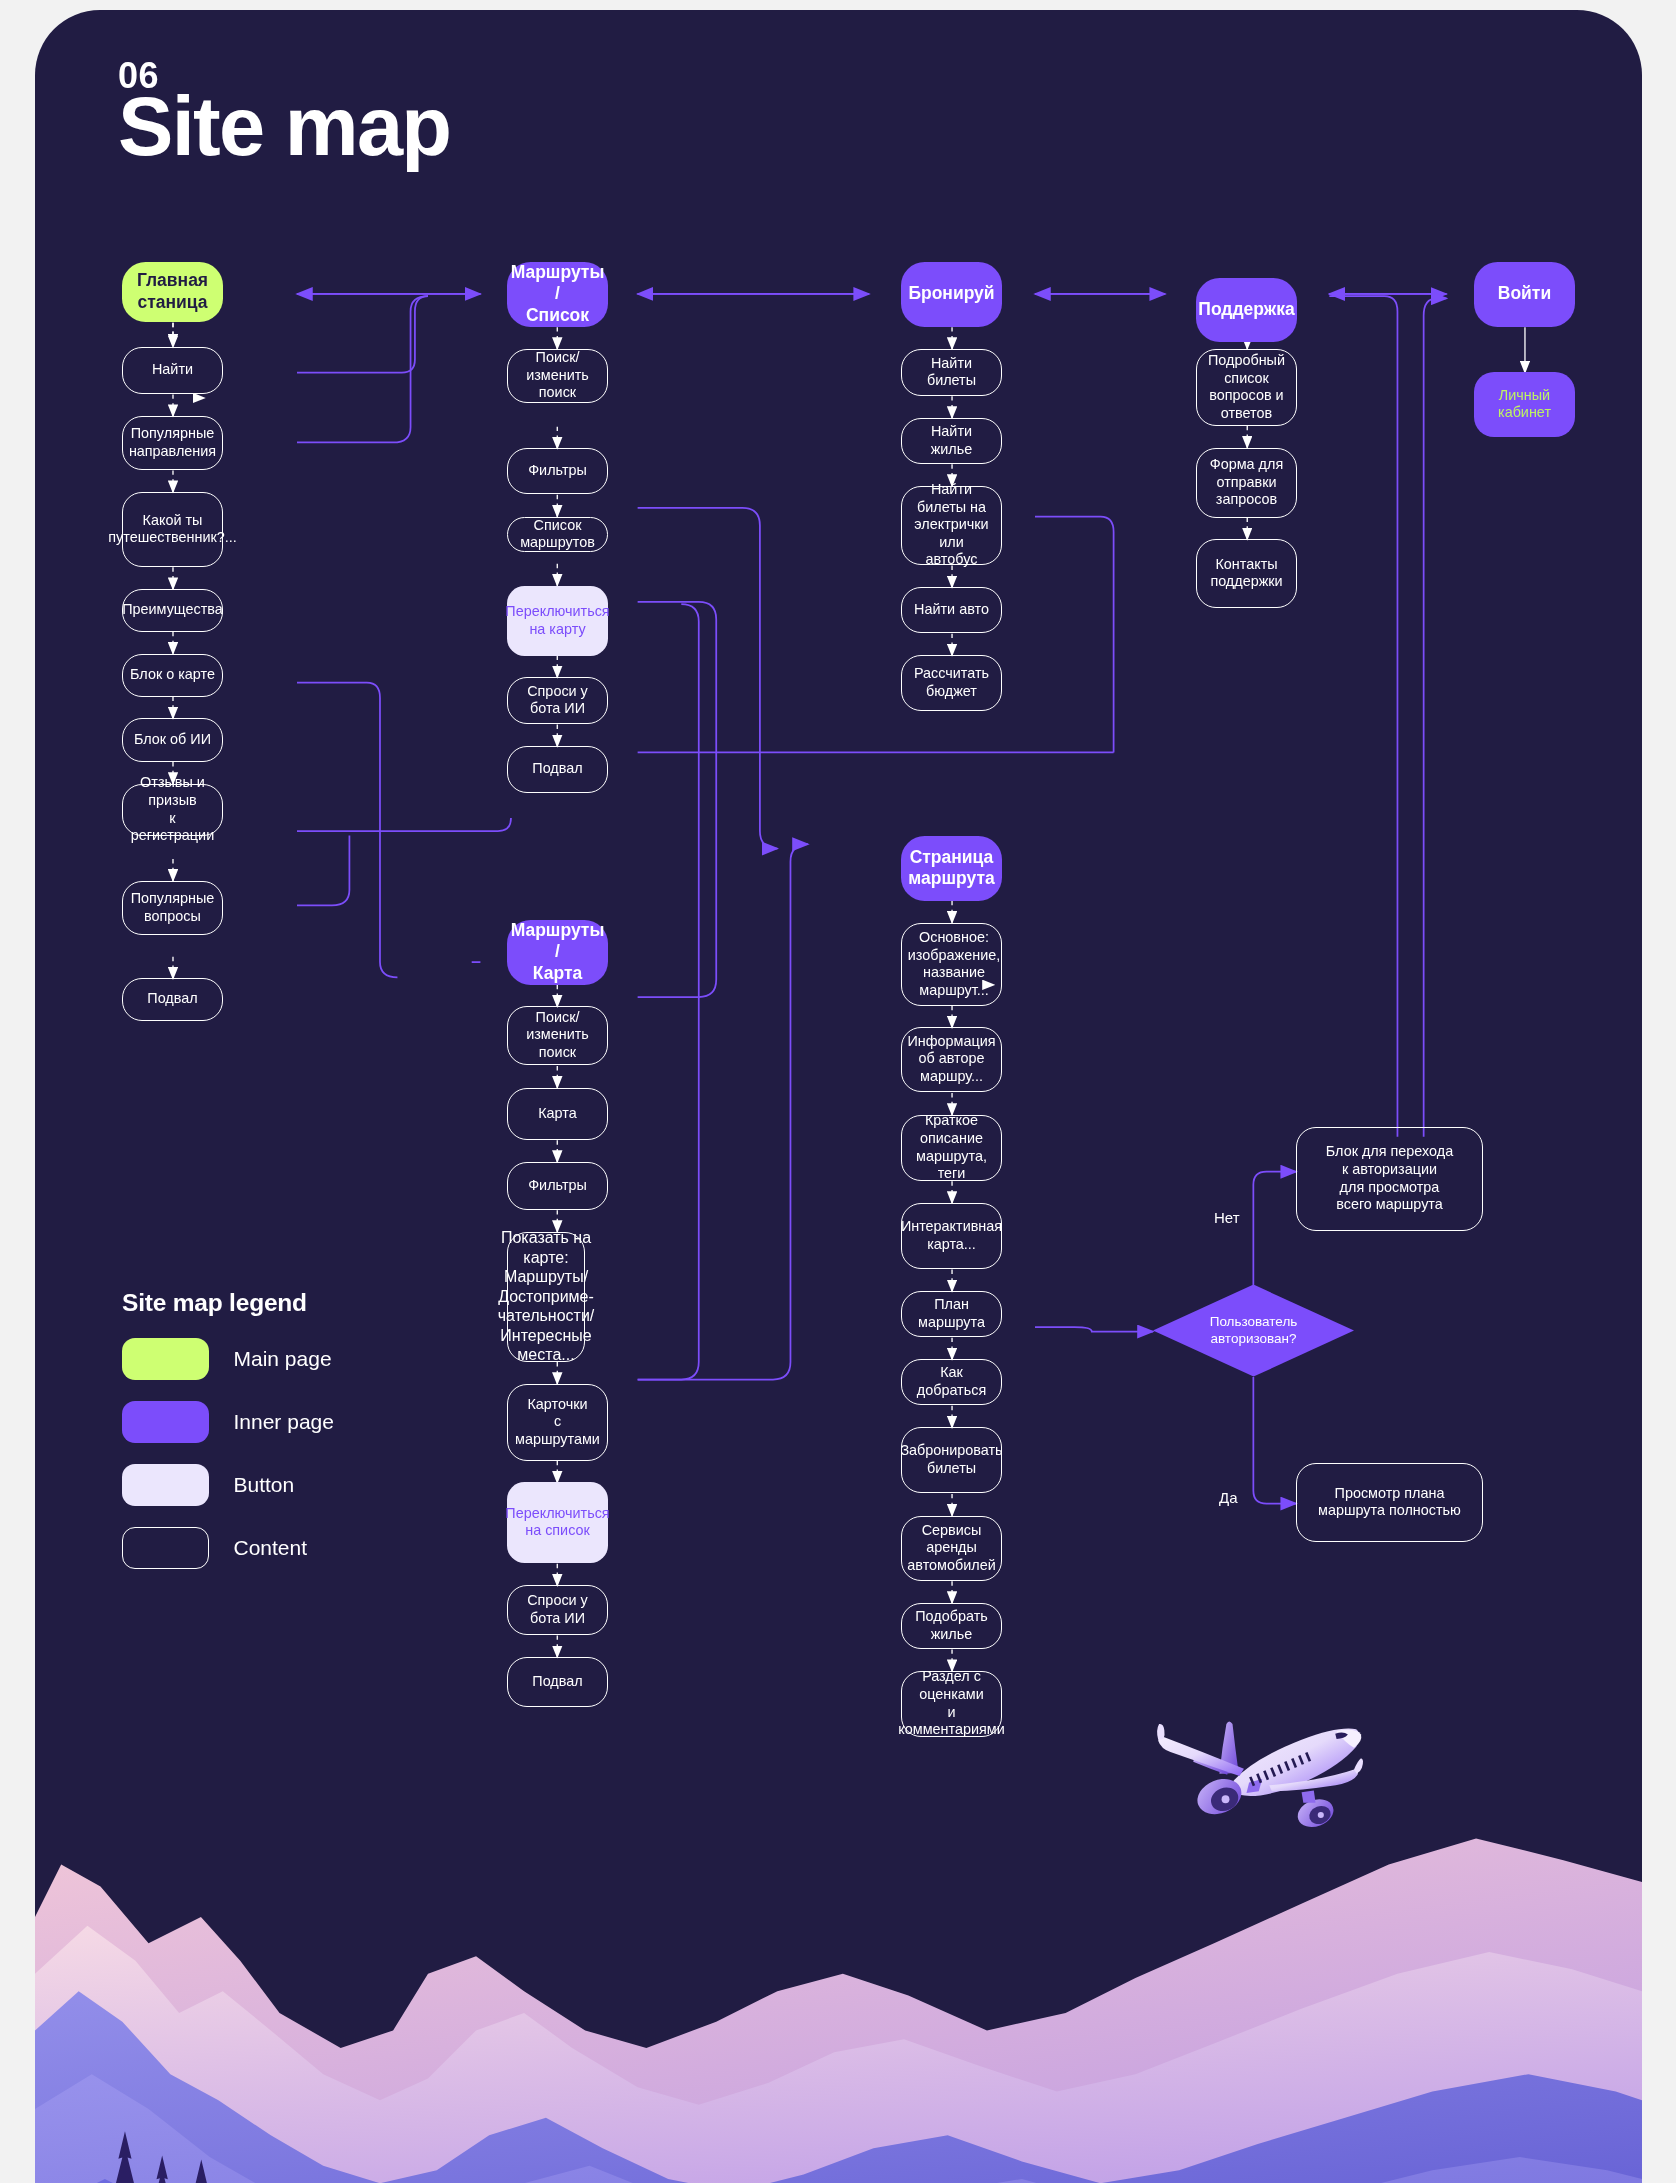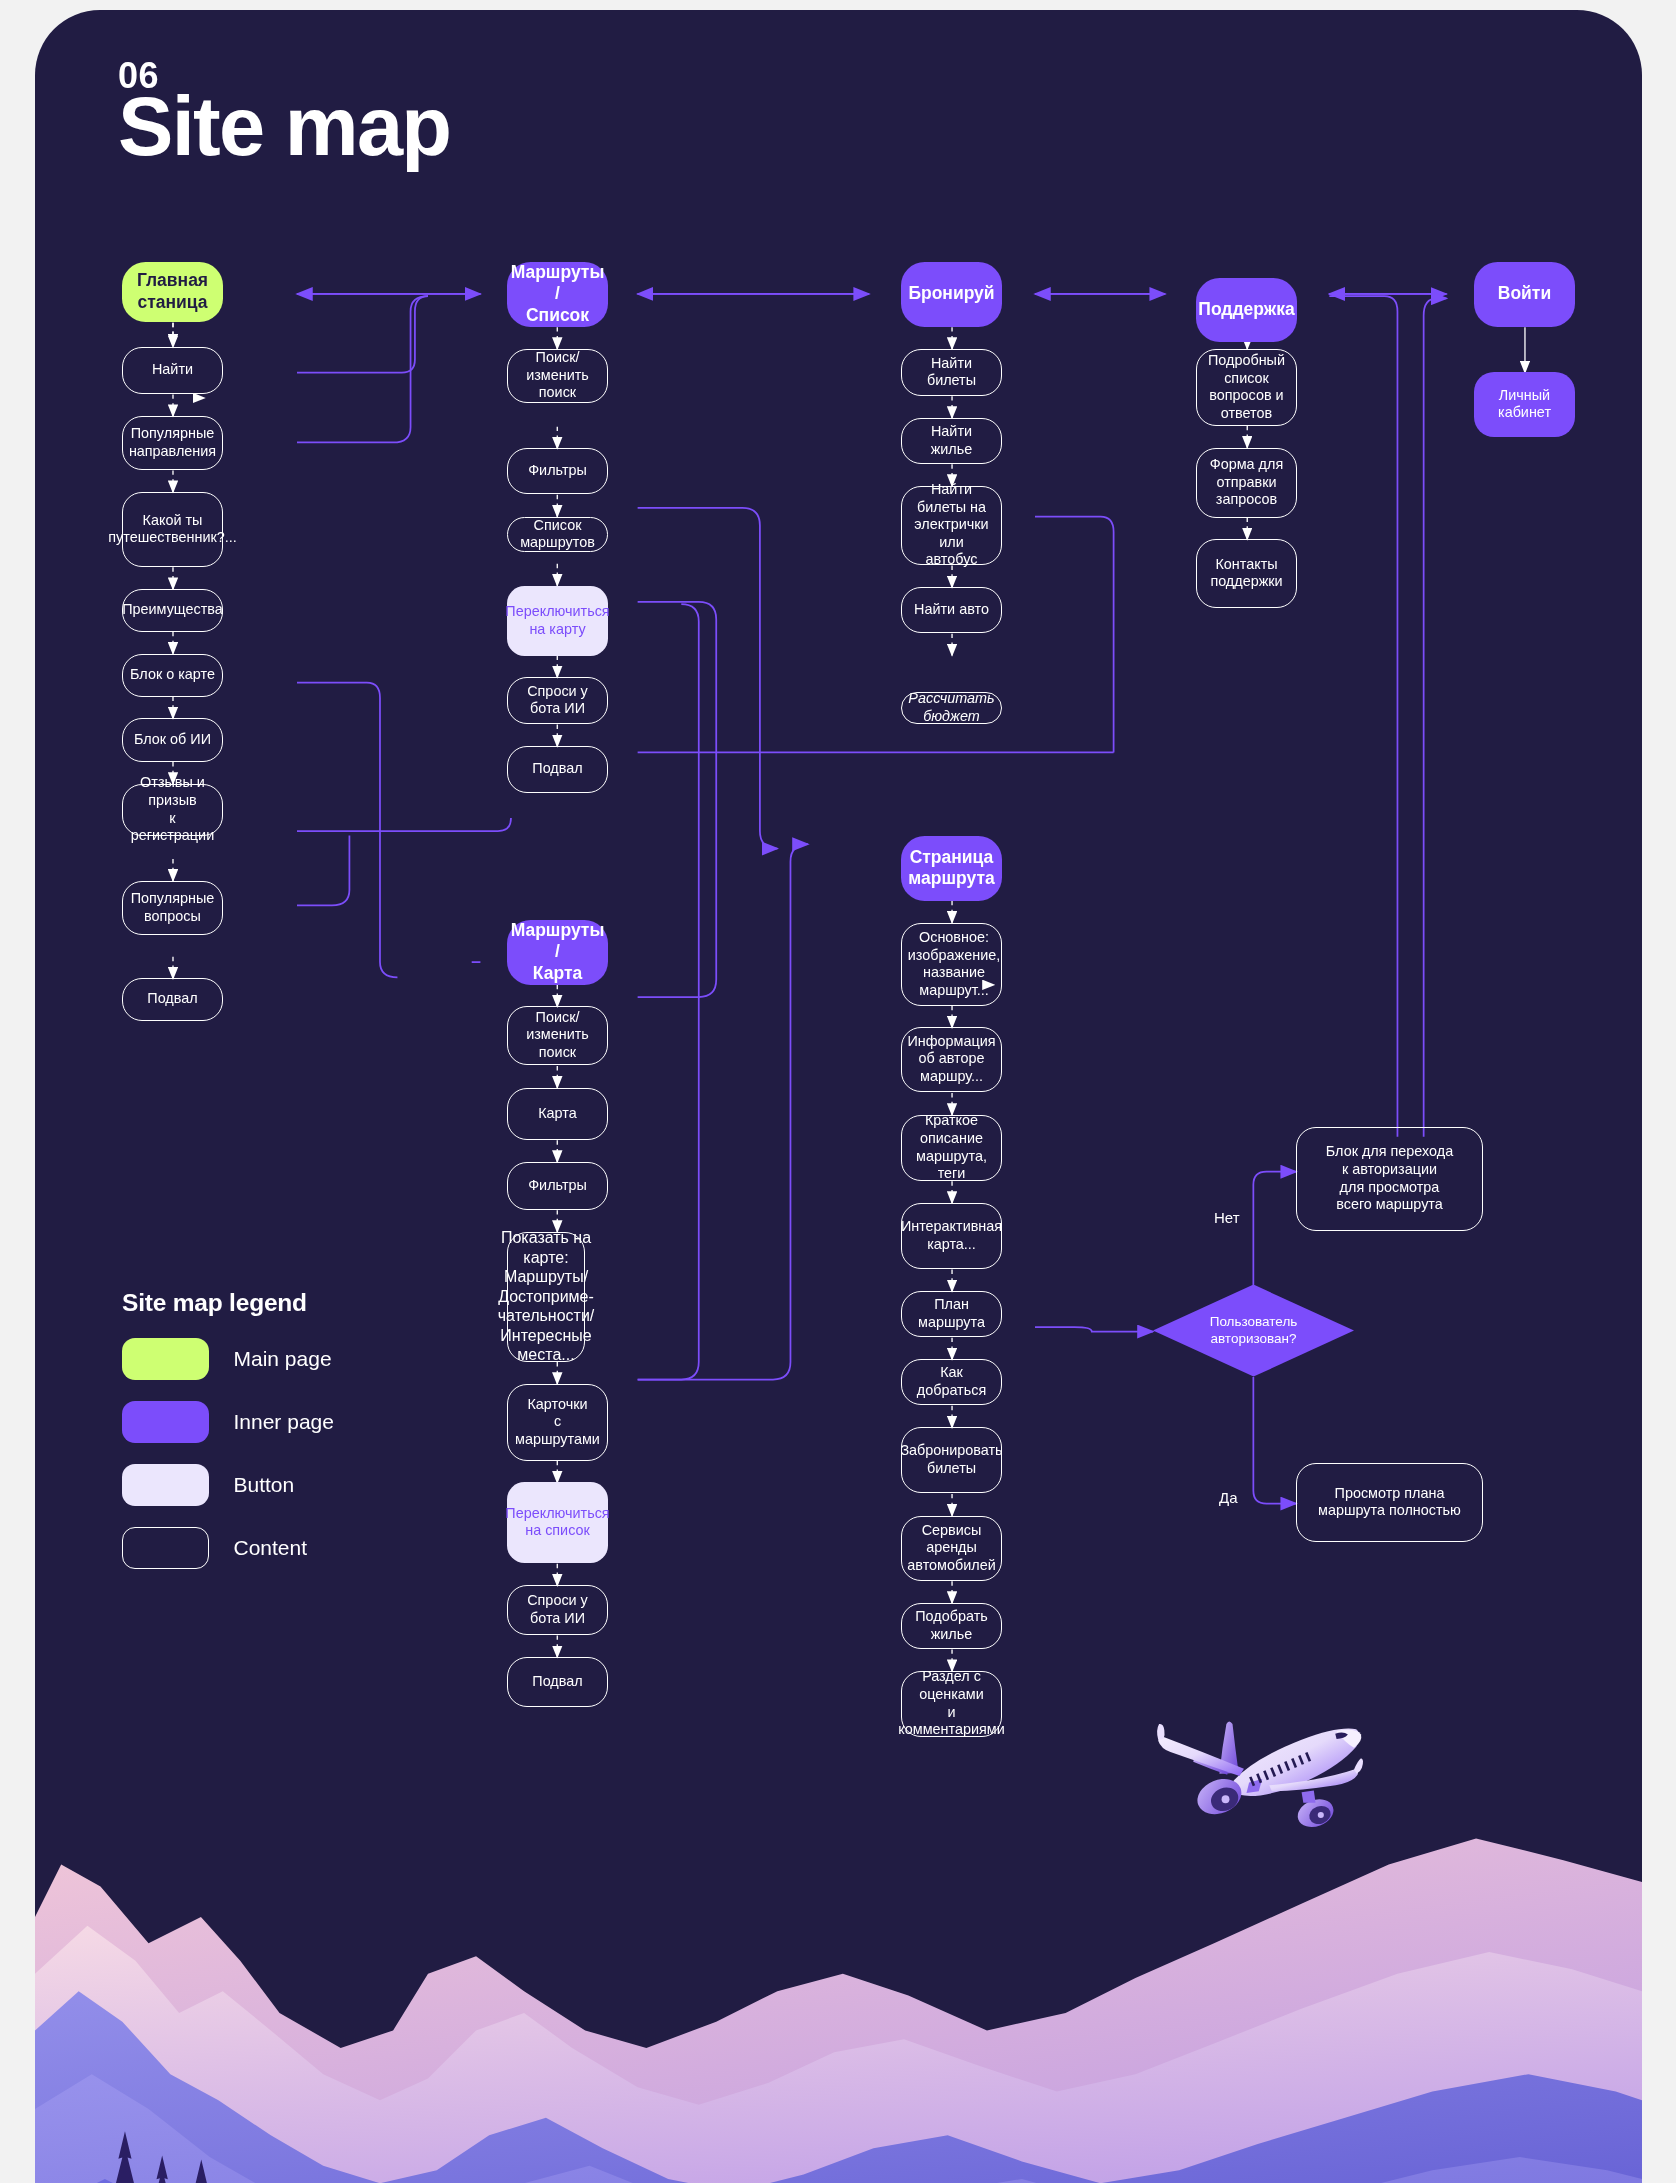--- a/index.html
+++ b/index.html
@@ -37,21 +37,21 @@
     position: absolute;
     display: flex; align-items: center; justify-content: center;
     text-align: center;
     border-radius: 20px;
     font-size: 14.4px; line-height: 1.22;
     padding: 2.6px 7px;
     z-index: 5;
   }
   .n-main    { background: #CEFF72; color: #211C43; font-weight: 700; font-size: 17.5px; border-radius: 23.6px; }
   .n-inner   { background: #7C4DFB; color: #ffffff; font-weight: 700; font-size: 17.5px; border-radius: 23.6px; }
-  .n-inner-sm{ background: #7C4DFB; color: #ffffff; font-weight: 400; font-size: 14.4px; border-radius: 20px; padding-left: 7px; }
+  .n-inner-sm{ background: #7C4DFB; color: #bef264; font-weight: 400; font-size: 14.4px; border-radius: 20px; padding-left: 7px; }
   .n-content { background: transparent; color: #ffffff; border: 1.3px solid #ffffff; }
   .n-button  { background: #EBE6FD; color: #7C4DFB; border-radius: 17.5px; }
 
   .diamond {
     position: absolute; z-index: 5;
     display:flex; align-items:center; justify-content:center;
   }
   .diamond .dshape {
     position:absolute; inset:0;
     background:#7C4DFB;
@@ -315,21 +315,21 @@
     </div>
   <div class="node n-content" style="left:866px; top:408px;  width:101px; height:46px;">
       <span>Найти жилье</span>
     </div>
   <div class="node n-content" style="left:866px; top:476px; width:101px; height:79px;">
       <span>Найти билеты на<br>электрички или<br>автобус</span>
     </div>
   <div class="node n-content" style="left:866px; top:577px; width:101px; height:46px;">
       <span>Найти авто</span>
     </div>
-  <div class="node n-content" style="left:866px; top:682px; width:101px; height:32px;font-style:italic;">
+  <div class="node n-content" style="left:866px; top:645px; width:101px; height:56px;">
       <span>Рассчитать бюджет</span>
     </div>
 
   <div class="node n-inner" style="left:1161px; top:268px;  width:101px; height:64px;">
       <span>Поддержка</span>
     </div>
   <div class="node n-content" style="left:1161px; top:339px;  width:101px; height:77px;">
       <span>Подробный список<br>вопросов и ответов</span>
     </div>
   <div class="node n-content" style="left:1161px; top:438px; width:101px; height:70px;">

